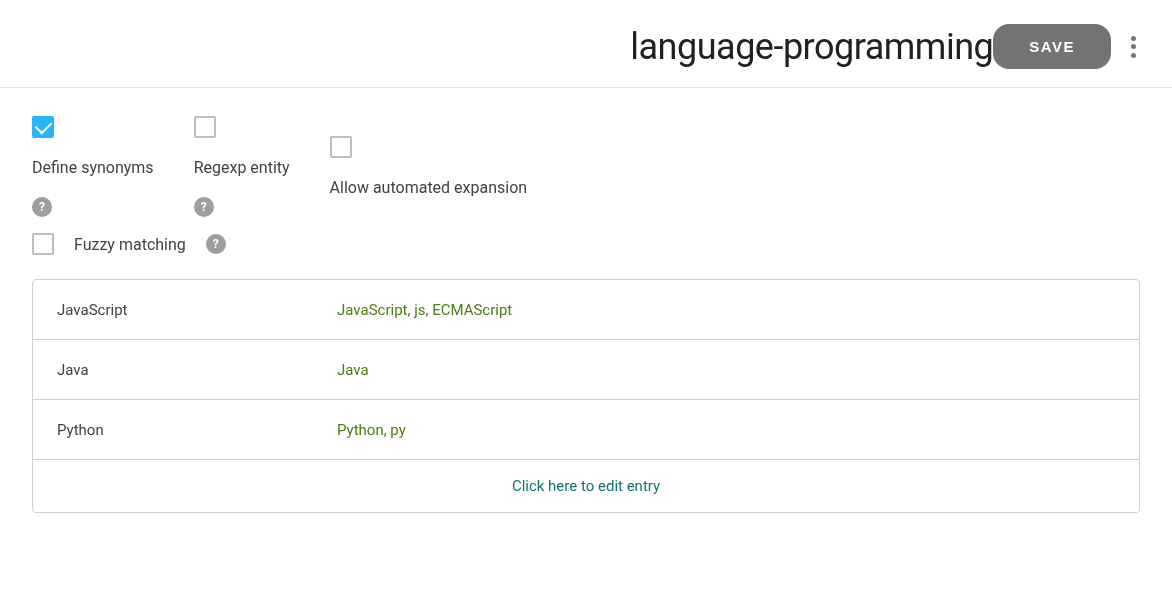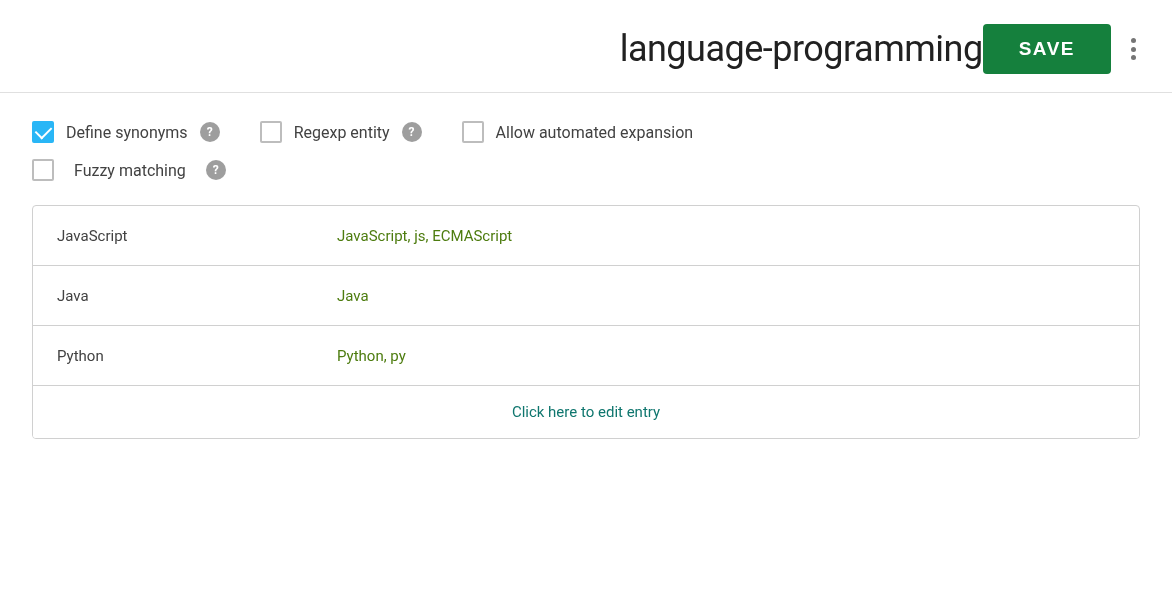--- a/index.html
+++ b/index.html
@@ -29,25 +29,25 @@
       font-weight: 400;
       color: #212121;
       letter-spacing: -0.5px;
     }
     .header-actions {
       display: flex;
       align-items: center;
       gap: 16px;
     }
     .save-button {
-      background: #15803d;
+      background: #737373;
       color: #fff;
       border: none;
-      border-radius: 4px;
-      font-size: 19px;
+      border-radius: 16px;
+      font-size: 15px;
       font-weight: 700;
       letter-spacing: 1.5px;
       padding: 14px 36px;
       cursor: pointer;
       text-transform: uppercase;
     }
     .more-icon {
       display: flex;
       flex-direction: column;
       gap: 3.5px;
@@ -65,23 +65,24 @@
     .options-bar {
       display: flex;
       align-items: center;
       flex-wrap: wrap;
       gap: 0;
       padding: 28px 32px 16px 32px;
       row-gap: 16px;
     }
     .option-group {
       display: flex;
-      align-items: center;
-      gap: 12px;
+      align-items: flex-start;
+      gap: 20px;
       margin-right: 40px;
+      flex-direction: column;
     }
     .checkbox {
       width: 22px;
       height: 22px;
       border: 2px solid #bdbdbd;
       border-radius: 2px;
       display: flex;
       align-items: center;
       justify-content: center;
       cursor: pointer;

